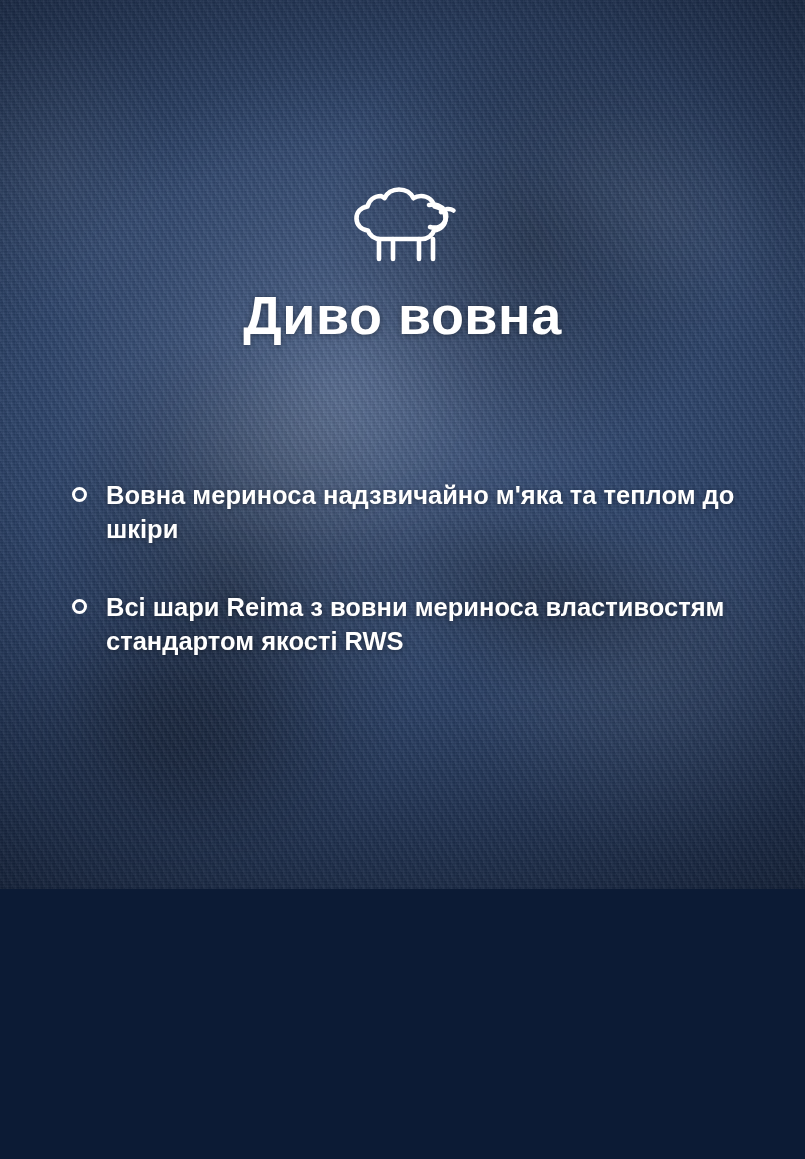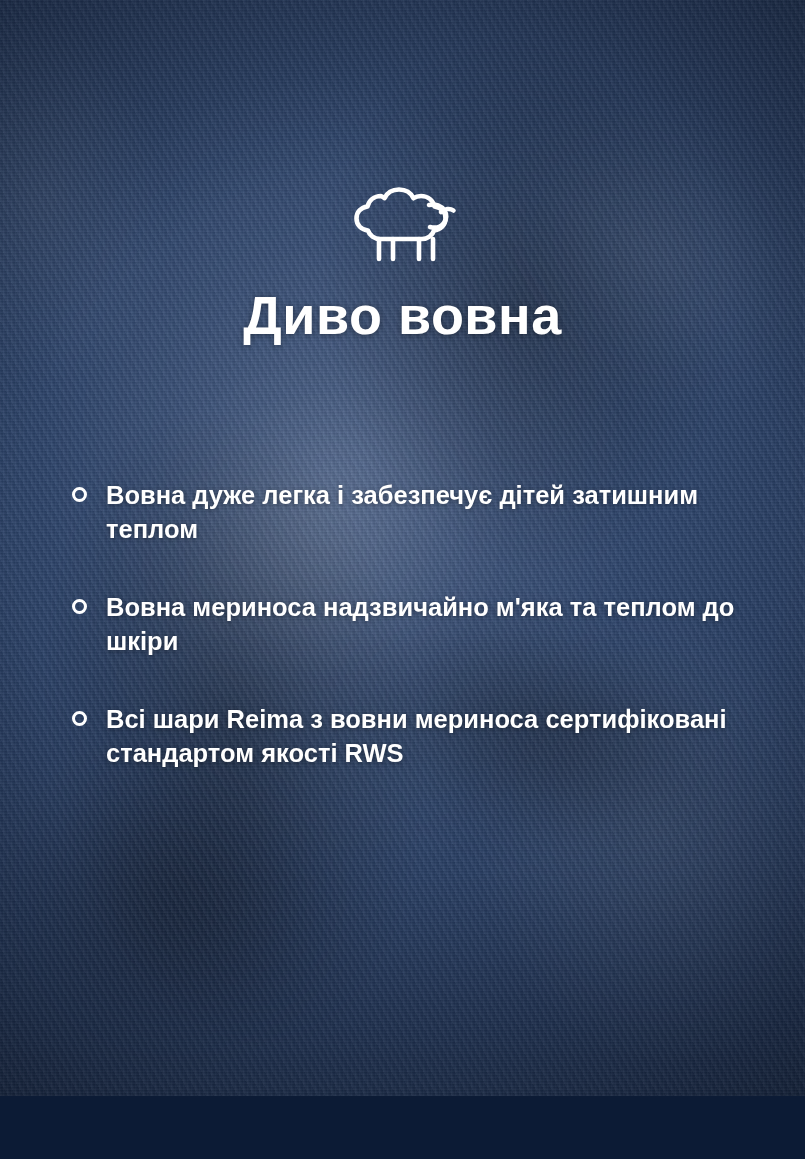--- a/index.html
+++ b/index.html
@@ -3,21 +3,21 @@
 <meta charset="utf-8">
 <style>
   html, body {
     margin: 0;
     padding: 0;
     background: #0c1b35;
   }
   .poster {
     position: relative;
     width: 805px;
-    height: 1096px;
+    height: 889px;
     overflow: hidden;
     font-family: "Liberation Sans", sans-serif;
     color: #ffffff;
     background-color: #273d63;
   }
 
   
   .bg-base {
     position: absolute;
     inset: 0;
@@ -185,31 +185,27 @@
         <path d="M104 40c3.5-3.5 9-4 12.5-1.5" stroke="#ffffff" stroke-width="4.6" stroke-linecap="round" fill="none"></path>
 
         <path d="M42 67v20M56 67v20M82 67v20M96 67v20" stroke="#ffffff" stroke-width="4.6" stroke-linecap="round"></path>
       </svg>
     </div>
 
     <div class="headline">Диво вовна</div>
 
     <div class="bullets">
 
-      <div class="bullet">
-        <span class="bullet-marker"></span>
-        <span class="bullet-text">Вовна дуже легка і забезпечує дітей затишним теплом</span>
-      </div>
 
 
       <div class="bullet">
         <span class="bullet-marker"></span>
         <span class="bullet-text">Вовна мериноса надзвичайно м'яка та теплом до шкіри</span>
       </div>
 
       <div class="bullet">
         <span class="bullet-marker"></span>
-        <span class="bullet-text">Всі шари Reima з вовни мериноса сертифіковані стандартом якості RWS</span>
+        <span class="bullet-text">Всі шари Reima з вовни мериноса властивостям стандартом якості RWS</span>
       </div>
 
     </div>
   </div>
 </div>
 
 </body></html>

